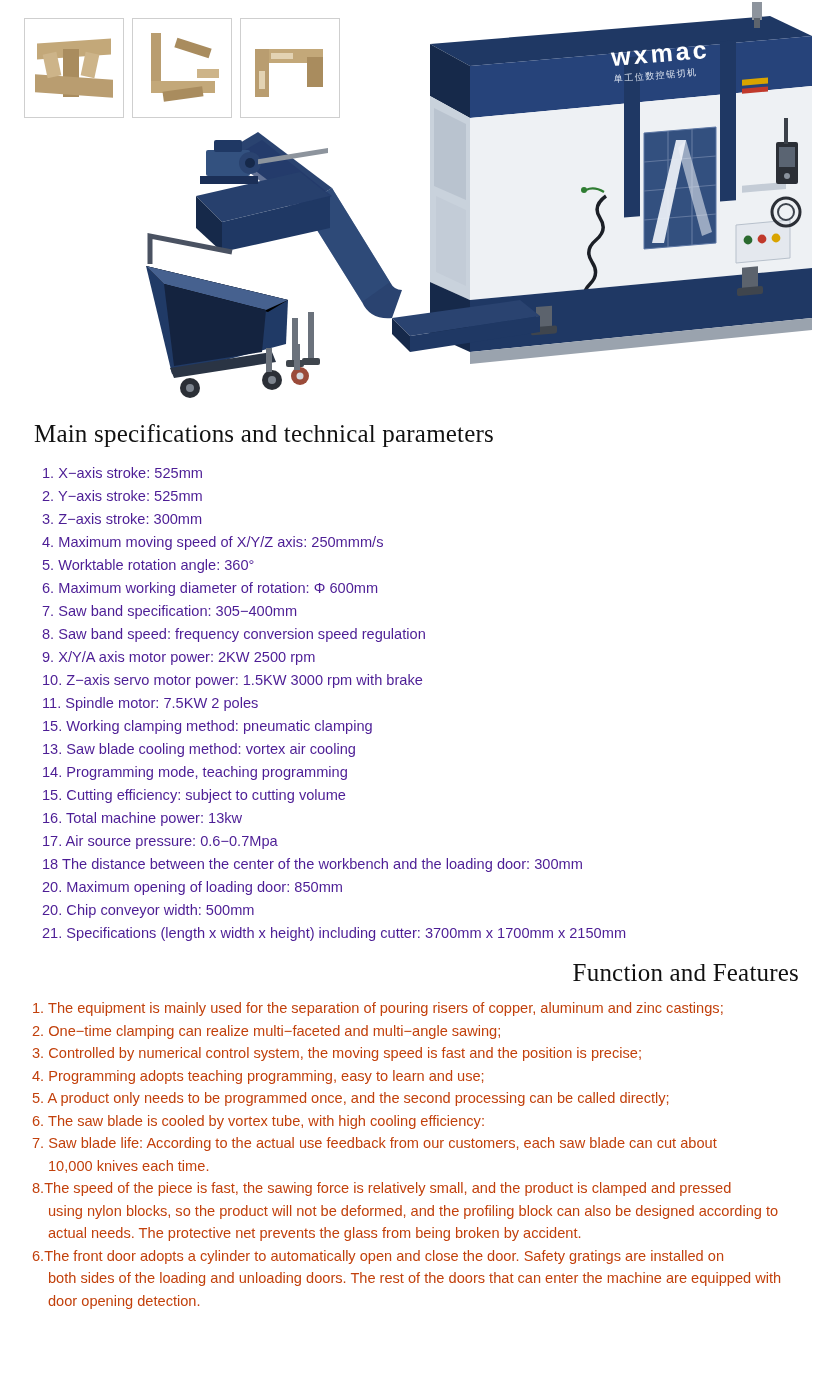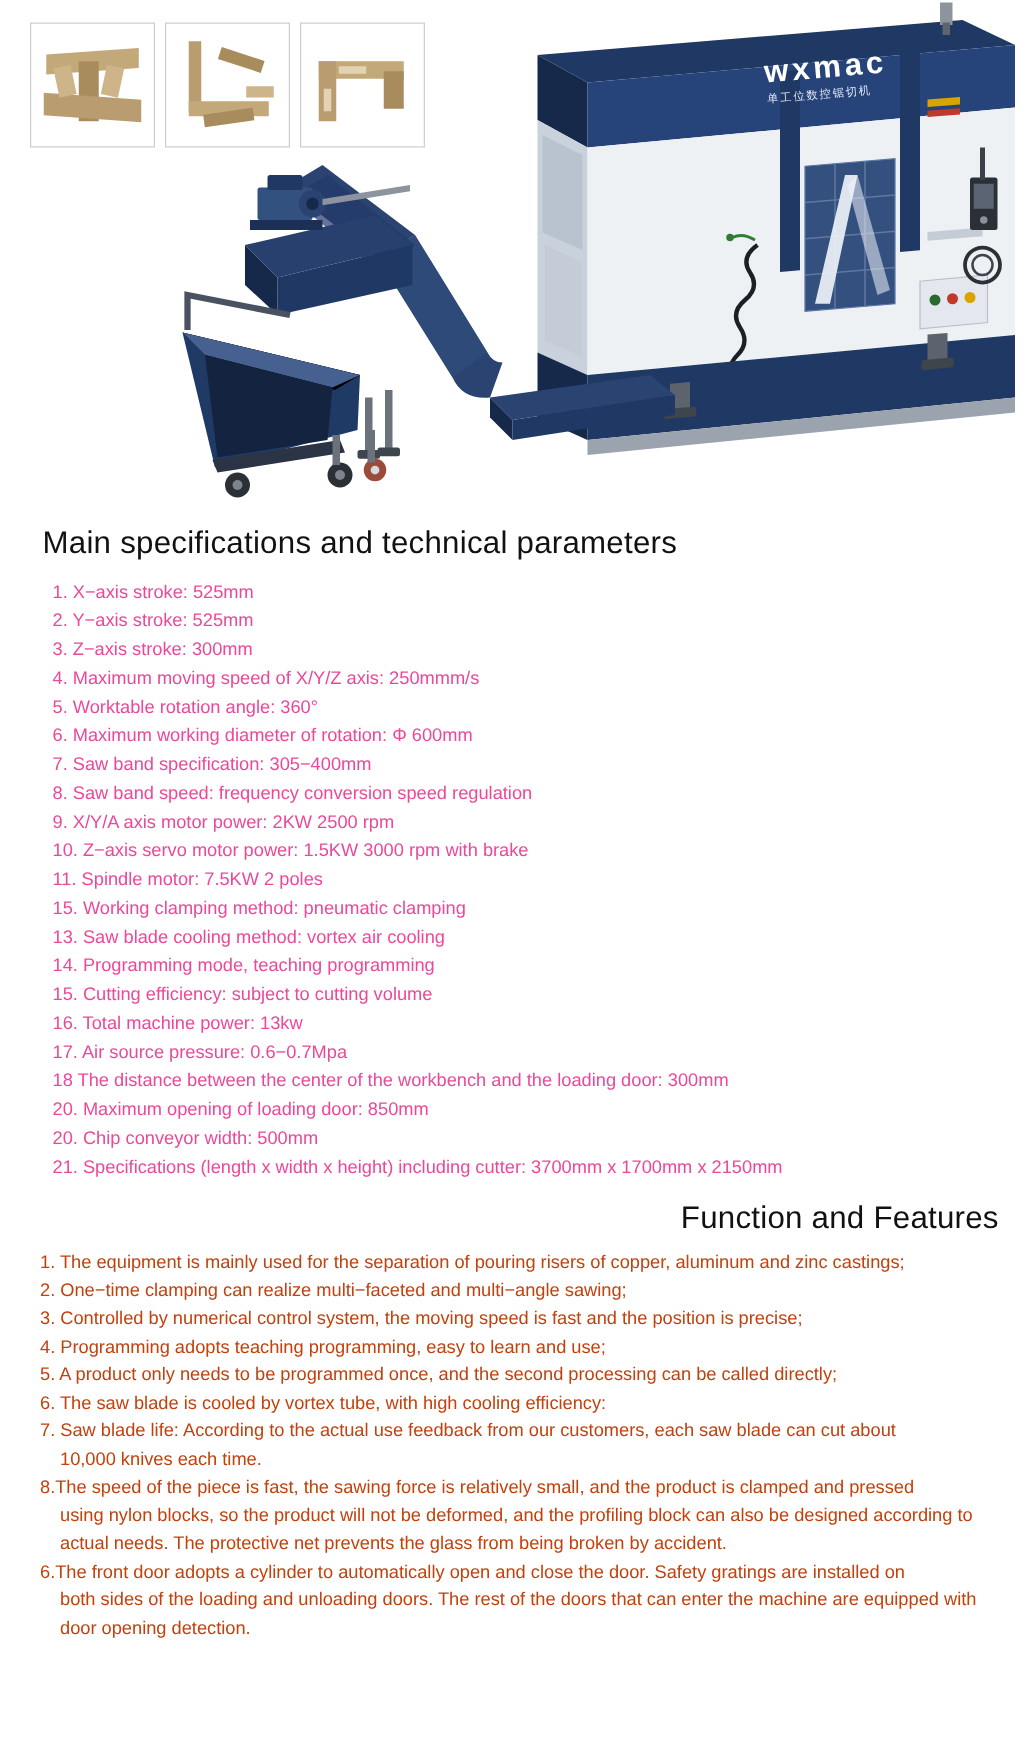--- a/index.html
+++ b/index.html
@@ -71,36 +71,37 @@
   
   .content {
     padding: 0 26px;
   }
   h2.section-title {
     font-size: 25px;
     font-weight: 400;
     letter-spacing: 0.2px;
     margin: 10px 0 14px 8px;
     color: #111;
+    font-family: Liberation Serif, serif;
   }
   h2.section-title.second {
     margin-top: 14px;
     margin-bottom: 10px;
     text-align: right;
   }
   ol.spec-list, ol.feature-list {
     list-style: none;
     margin: 0;
     padding: 0;
   }
   ol.spec-list li {
     font-size: 14.6px;
     line-height: 23px;
     padding-left: 16px;
-    color: #ec4899;
+    color: #4c1d95;
   }
   ol.feature-list li {
     font-size: 14.6px;
     line-height: 22.5px;
     padding-left: 6px;
     margin-bottom: 0px;
     color: #c2410c;
   }
   ol.feature-list li .indent {
     display: block;

